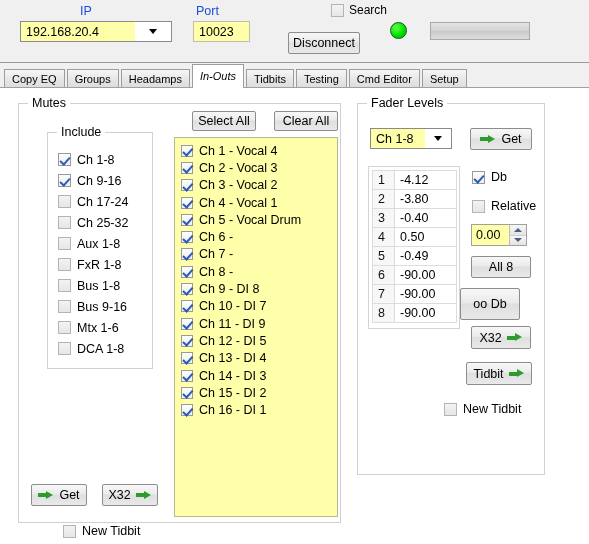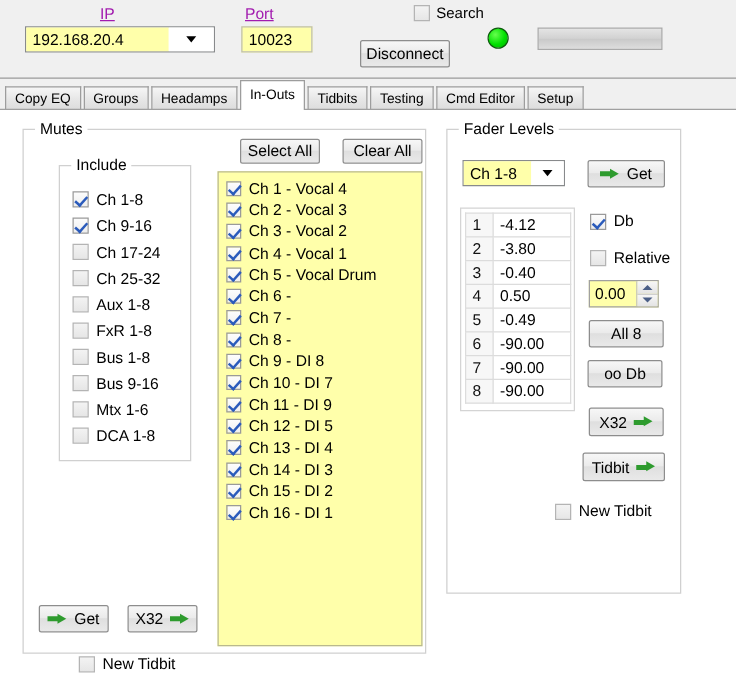--- a/index.html
+++ b/index.html
@@ -21,23 +21,22 @@
   #topbar {
     position: absolute;
     left: 0; top: 0;
     width: 589px; height: 62px;
     background: #f0f0f0;
     border-bottom: 1px solid #9a9a9a;
   }
   .field-label {
     position: absolute;
     font-size: 12.5px;
-    color: #a21caf;
+    color: #1d4ed8;
     white-space: nowrap;
-    text-decoration: underline;
   }
   
   #ip-combo {
     position: absolute;
     left: 20px; top: 21px;
     width: 152px; height: 21px;
     border: 1px solid #888a8c;
     background: #ffffff;
     box-sizing: border-box;
     display: flex;
@@ -141,20 +140,21 @@
     white-space: nowrap;
     color: #000;
   }
   .tab.active {
     height: 24px;
     line-height: 23px;
     background: #ffffff;
     border-color: #9d9d9d;
     position: relative;
     z-index: 3;
+    font-style: italic;
   }
   #tab-underline {
     position: absolute;
     left: 0; bottom: 0;
     width: 589px;
     border-bottom: 1px solid #a0a0a0;
     z-index: 1;
   }
 
   
@@ -371,21 +371,21 @@
   }
   #db-spinner .spin-btn + .spin-btn { border-top: 1px solid #cfcfcf; }
   .tri-up {
     width:0;height:0;border-left:4px solid transparent;border-right:4px solid transparent;border-bottom:4px solid #4b5f86;
   }
   .tri-dn {
     width:0;height:0;border-left:4px solid transparent;border-right:4px solid transparent;border-top:4px solid #4b5f86;
   }
 
   #all8-btn   { position: absolute; left: 113px; top: 152px; width: 60px; height: 22px; }
-  #oodb-btn   { position: absolute; left: 112px; top: 184px; width: 60px; height: 22px; }
+  #oodb-btn   { position: absolute; left: 102px; top: 184px; width: 60px; height: 32px; }
   #fader-x32-btn   { position: absolute; left: 113px; top: 222px; width: 60px; height: 23px; }
   #fader-tidbit-btn{ position: absolute; left: 108px; top: 258px; width: 66px; height: 23px; }
   #fader-newtidbit { position: absolute; left: 86px; top: 298px; }
 </style>
 </head>
 <body>
 
 <div id="topbar">
   <span class="field-label" style="left:80px; top:4px;">IP</span>
 

